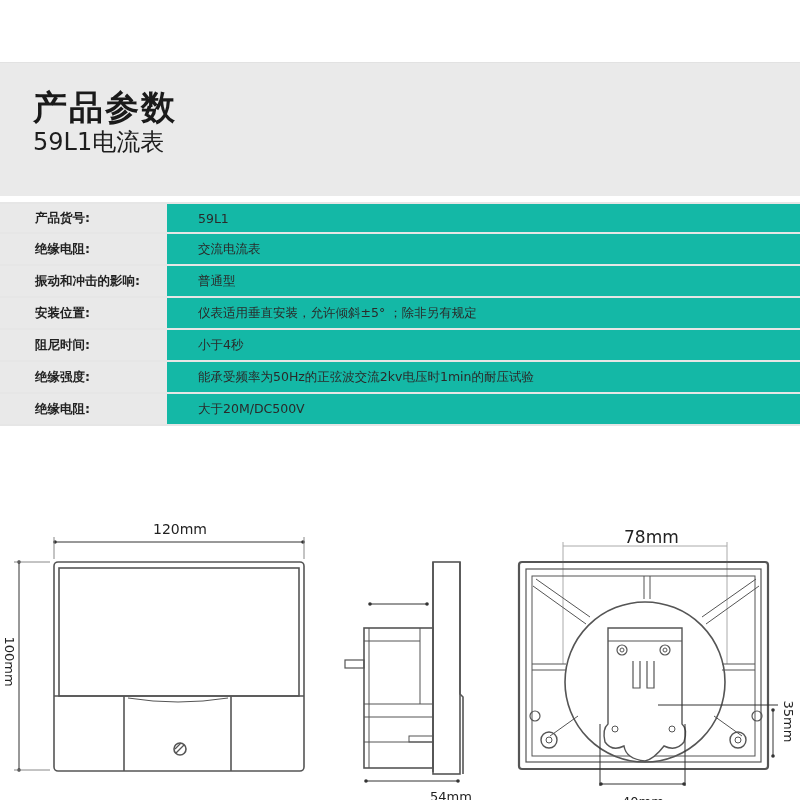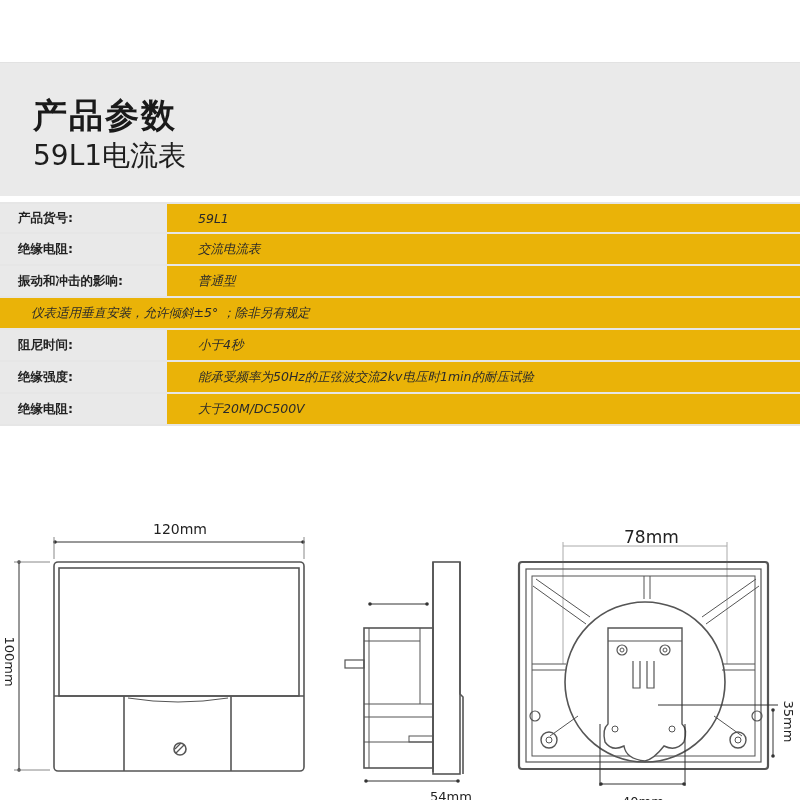--- a/index.html
+++ b/index.html
@@ -1,24 +1,24 @@
 <!DOCTYPE html>
 <html><head>
 <meta charset="utf-8">
 <style>
   html,body{margin:0;padding:0;background:#fff;}
   body{width:800px;height:800px;position:relative;overflow:hidden;font-family:"DejaVu Sans","Liberation Sans",sans-serif;color:#222;}
   .header{position:absolute;left:0;top:62px;width:800px;height:133px;background:#eaeaea;border-top:1px solid #e2e2e2;}
-  .header .title{position:absolute;left:33px;top:32px;font-size:34px;font-weight:bold;letter-spacing:2px;color:#1a1a1a;line-height:40px;}
-  .header .subtitle{position:absolute;left:33px;top:80px;font-size:28px;color:#1e1e1e;line-height:26px;}
+  .header .title{position:absolute;left:33px;top:24px;font-size:34px;font-weight:bold;letter-spacing:2px;color:#1a1a1a;line-height:40px;}
+  .header .subtitle{position:absolute;left:33px;top:66px;font-size:24px;color:#1e1e1e;line-height:26px;}
   .table{position:absolute;left:0;top:202px;width:800px;}
   .row{display:flex;height:32px;border-bottom:2px solid #e6e6e6;box-sizing:border-box;}
   .row:first-child{border-top:2px solid #e6e6e6;}
-  .cell-label{width:167px;background:#e9e9e9;padding-left:18px;font-size:12.5px;font-weight:bold;color:#222;display:flex;align-items:center;box-sizing:border-box;}
-  .cell-value{flex:1;background:#eab308;padding-left:31px;font-size:12.5px;color:#2a2a2a;display:flex;align-items:center;box-sizing:border-box;font-style:italic;}
+  .cell-label{width:167px;background:#e9e9e9;padding-left:35px;font-size:12.5px;font-weight:bold;color:#222;display:flex;align-items:center;box-sizing:border-box;}
+  .cell-value{flex:1;background:#14b8a6;padding-left:31px;font-size:12.5px;color:#2a2a2a;display:flex;align-items:center;box-sizing:border-box;}
   .drawings{position:absolute;left:0;top:504px;width:776px;height:320px;}
   .dim{position:absolute;font-size:12px;color:#222;font-family:"DejaVu Sans",sans-serif;}
   svg{position:absolute;left:0;top:0;}
 </style>
 </head>
 <body>
 
 <div class="header">
   <div class="title">产品参数</div>
   <div class="subtitle">59L1电流表</div>
@@ -31,20 +31,21 @@
   </div>
   <div class="row">
     <div class="cell-label">绝缘电阻:</div>
     <div class="cell-value">交流电流表</div>
   </div>
   <div class="row">
     <div class="cell-label">振动和冲击的影响:</div>
     <div class="cell-value">普通型</div>
   </div>
   <div class="row">
+    <div class="cell-label">安装位置:</div>
     <div class="cell-value">仪表适用垂直安装，允许倾斜±5° ；除非另有规定</div>
   </div>
   <div class="row">
     <div class="cell-label">阻尼时间:</div>
     <div class="cell-value">小于4秒</div>
   </div>
   <div class="row">
     <div class="cell-label">绝缘强度:</div>
     <div class="cell-value">能承受频率为50Hz的正弦波交流2kv电压时1min的耐压试验</div>
   </div>

